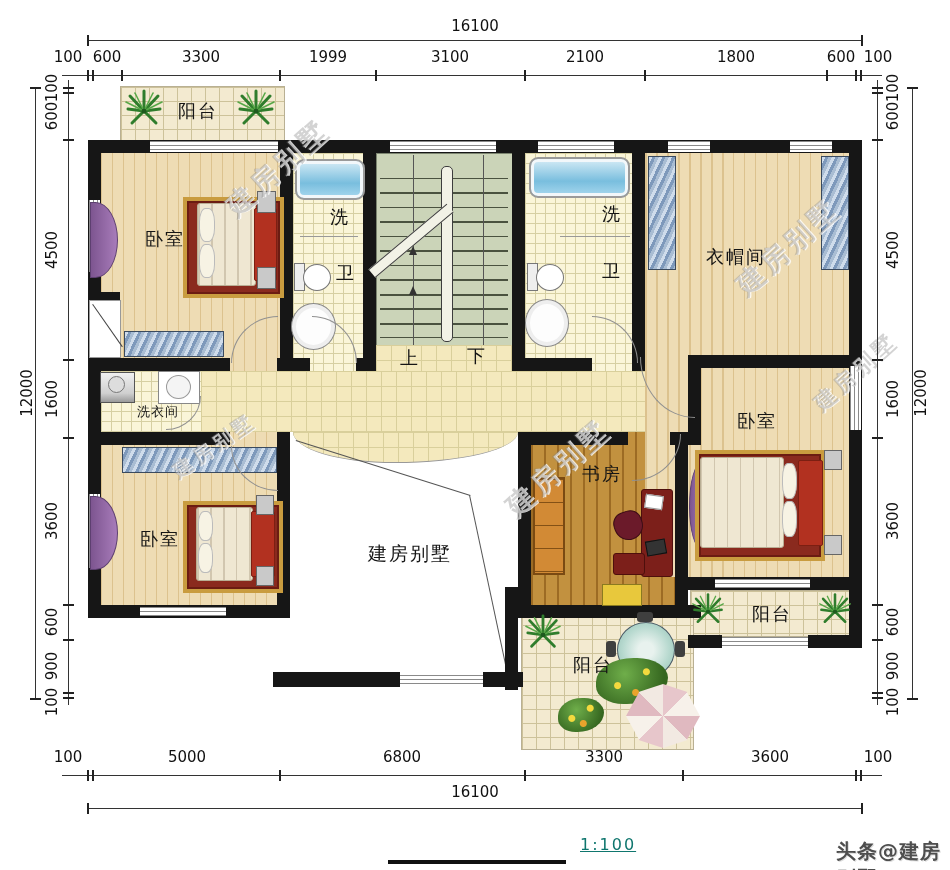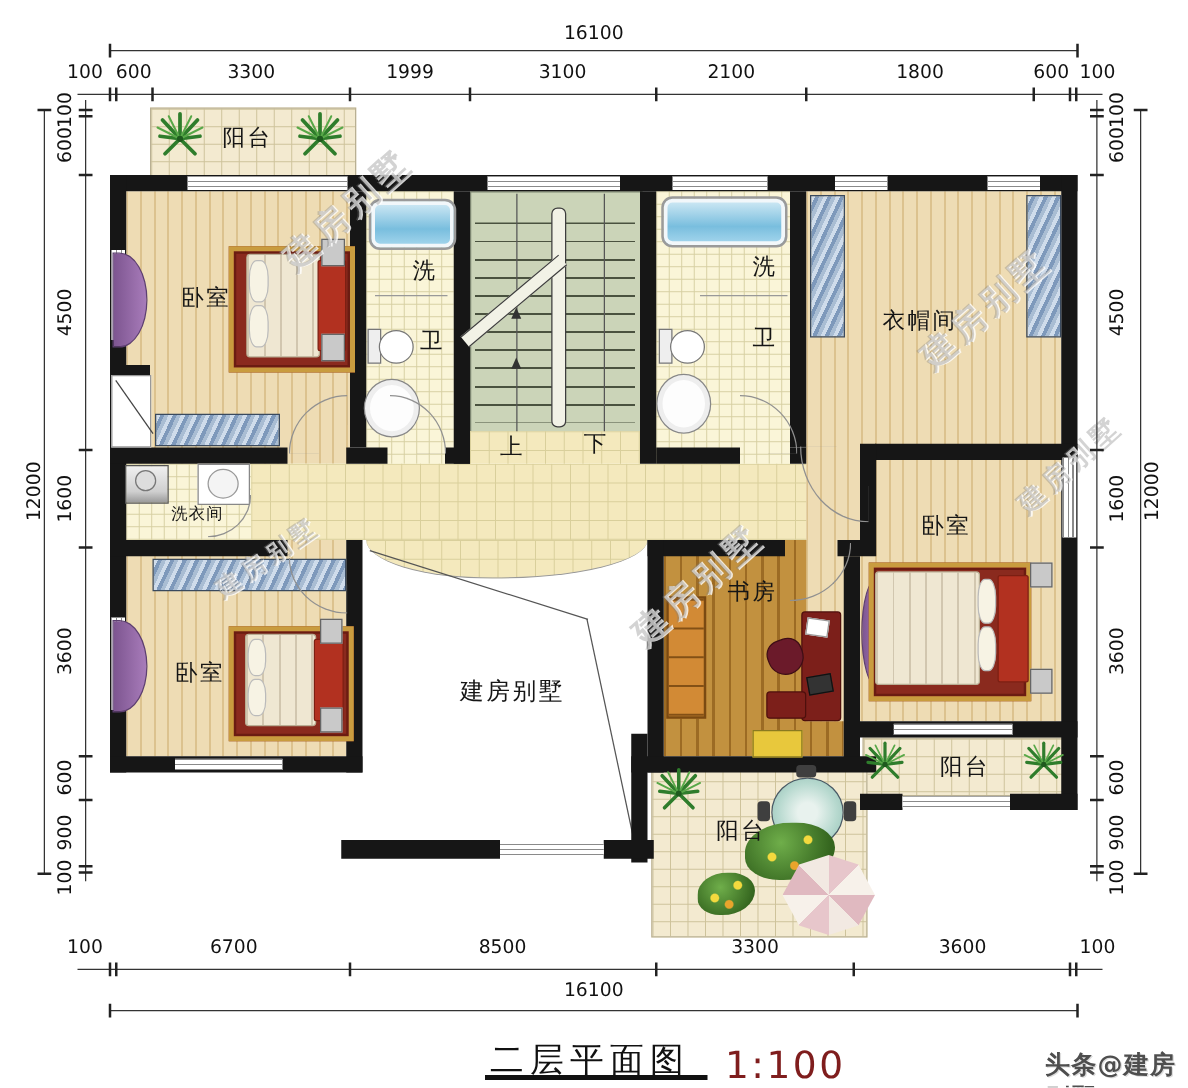--- a/index.html
+++ b/index.html
@@ -46,21 +46,21 @@
   .umb{position:absolute;background:conic-gradient(#e7c6cb 0 45deg,#f7f1ea 45deg 90deg,#e0b9c0 90deg 135deg,#f2e9e2 135deg 180deg,#e7c6cb 180deg 225deg,#f7f1ea 225deg 270deg,#e0b9c0 270deg 315deg,#f2e9e2 315deg);clip-path:polygon(50% 0,82% 12%,100% 50%,82% 88%,50% 100%,18% 88%,0 50%,18% 12%);}
   
   .dline{position:absolute;background:#333;}
   .tkv{position:absolute;width:2px;height:11px;background:#222;}
   .tkh{position:absolute;width:11px;height:2px;background:#222;}
   .dim{position:absolute;transform:translate(-50%,-50%);font-size:15px;color:#111;white-space:nowrap;}
   .dim.rot{transform:translate(-50%,-50%) rotate(-90deg);}
   .thin{position:absolute;background:#555;height:1.2px;transform-origin:0 0;}
   .wm{position:absolute;font-size:28px;font-weight:700;letter-spacing:4px;color:rgba(125,125,125,.34);text-shadow:1px 1px 0 rgba(255,255,255,.8);white-space:nowrap;}
   .title{position:absolute;font-size:27px;letter-spacing:5px;color:#111;}
-  .scale{position:absolute;font-size:30px;color:#7f1d1d;letter-spacing:2px;}
+  .scale{position:absolute;font-size:16px;color:#0f766e;letter-spacing:2px;text-decoration:underline;}
   .foot-wm{position:absolute;font-size:20px;font-weight:700;color:#4e4e4e;letter-spacing:1px;text-shadow:1px 1px 0 #ddd;}
 </style>
 </head>
 <body>
 
 <div class="sheet">
 
   <svg width="0" height="0">
       <defs>
     <g id="plantsym">
@@ -355,22 +355,22 @@
   <span class="dim" style="left:201px;top:57px;">3300</span>
   <span class="dim" style="left:328px;top:57px;">1999</span>
   <span class="dim" style="left:450px;top:57px;">3100</span>
   <span class="dim" style="left:585px;top:57px;">2100</span>
   <span class="dim" style="left:736px;top:57px;">1800</span>
   <span class="dim" style="left:841px;top:57px;">600</span>
   <span class="dim" style="left:878px;top:57px;">100</span>
 
   <span class="dim" style="left:475px;top:792px;">16100</span>
   <span class="dim" style="left:68px;top:757px;">100</span>
-  <span class="dim" style="left:187px;top:757px;">6700</span>
-  <span class="dim" style="left:402px;top:757px;">8500</span>
+  <span class="dim" style="left:187px;top:757px;">5000</span>
+  <span class="dim" style="left:402px;top:757px;">6800</span>
   <span class="dim" style="left:604px;top:757px;">3300</span>
   <span class="dim" style="left:770px;top:757px;">3600</span>
   <span class="dim" style="left:878px;top:757px;">100</span>
 
   <span class="dim rot" style="left:27px;top:393px;">12000</span>
   <span class="dim rot" style="left:52px;top:88px;">100</span>
   <span class="dim rot" style="left:52px;top:116px;">600</span>
   <span class="dim rot" style="left:52px;top:250px;">4500</span>
   <span class="dim rot" style="left:52px;top:399px;">1600</span>
   <span class="dim rot" style="left:52px;top:521px;">3600</span>
@@ -382,18 +382,17 @@
   <span class="dim rot" style="left:893px;top:88px;">100</span>
   <span class="dim rot" style="left:893px;top:116px;">600</span>
   <span class="dim rot" style="left:893px;top:250px;">4500</span>
   <span class="dim rot" style="left:893px;top:399px;">1600</span>
   <span class="dim rot" style="left:893px;top:521px;">3600</span>
   <span class="dim rot" style="left:893px;top:622px;">600</span>
   <span class="dim rot" style="left:893px;top:666px;">900</span>
   <span class="dim rot" style="left:893px;top:702px;">100</span>
 
   
-  <div class="title" style="left:392px;top:830px;">二层平面图</div>
   <div class="a" style="left:388px;top:860px;width:178px;height:4px;background:#111;"></div>
   <div class="scale" style="left:580px;top:835px;">1:100</div>
   <div class="foot-wm" style="left:836px;top:838px;">头条@建房别墅</div>
 
 </div>
 
 </body></html>

